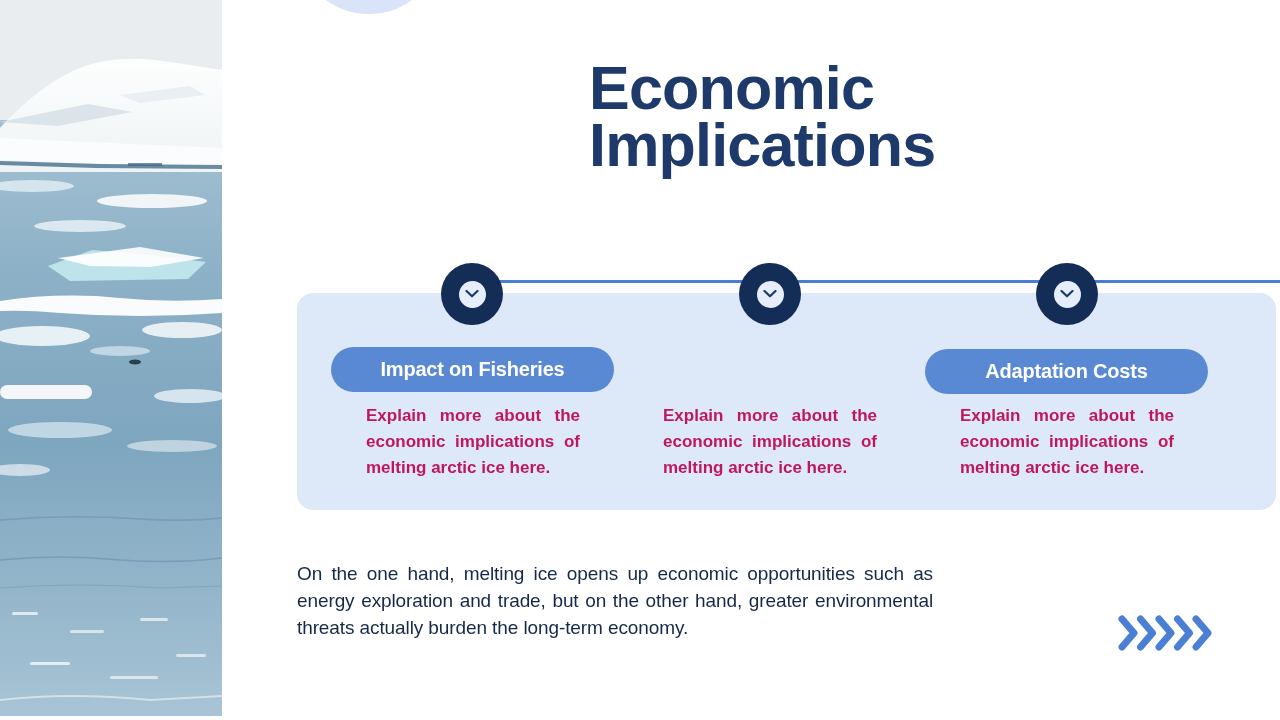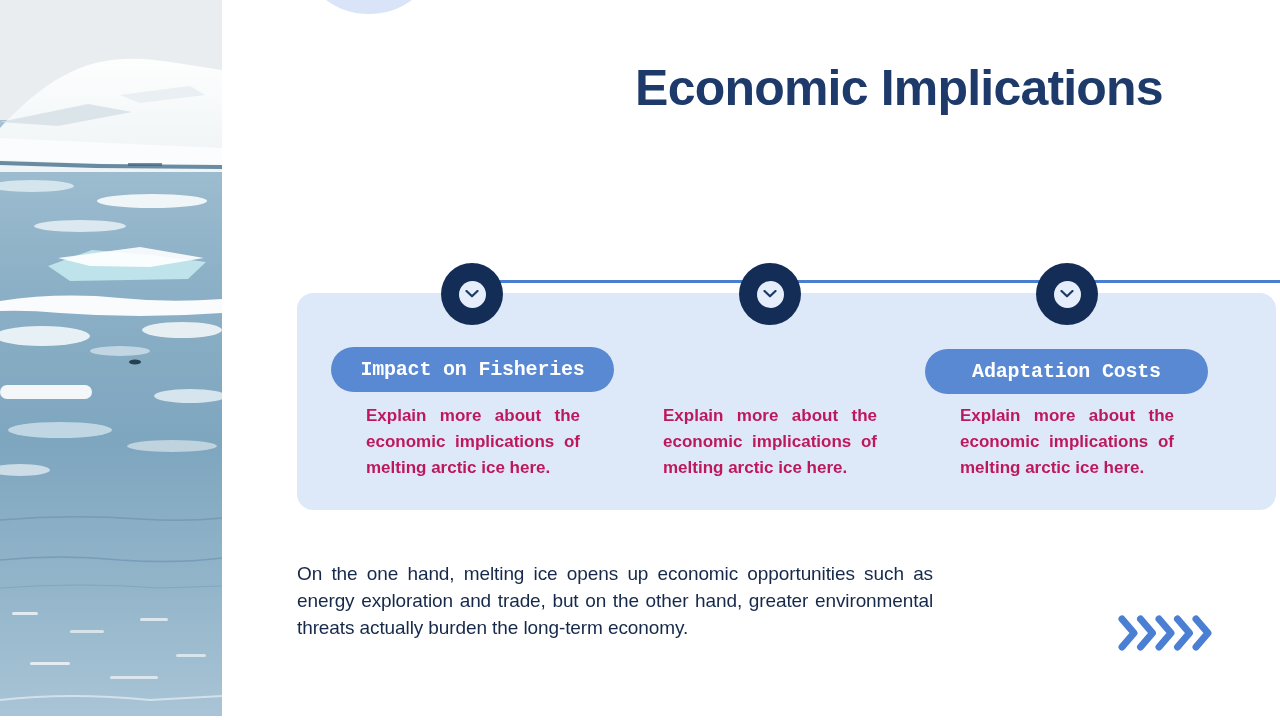--- a/index.html
+++ b/index.html
@@ -30,23 +30,23 @@
     border-radius: 50%;
     background: transparent;
   }
 
   
   .title {
     position: absolute;
     top: 60px;
     right: 71px;
     width: 620px;
-    text-align: center;
+    text-align: left;
     color: #1d3a6b;
-    font-size: 50px;
+    font-size: 61px;
     font-weight: 800;
     letter-spacing: -0.8px;
     line-height: 57px;
   }
 
   
   .timeline-line {
     position: absolute;
     left: 472px; top: 280px;
     width: 808px; height: 3px;
@@ -88,21 +88,21 @@
 
   
   .pill {
     position: absolute;
     top: 347px;
     width: 283px; height: 45px;
     border-radius: 23px;
     background: #5a89d3;
     border: none;
     color: #ffffff;
-    font-family: Liberation Mono, monospace;
+    font-family: Liberation Sans, sans-serif;
     font-size: 20px;
     font-weight: bold;
     letter-spacing: -0.2px;
     display: flex;
     align-items: center;
     justify-content: center;
     cursor: pointer;
   }
   .pill-1 { left: 331px; }
   .pill-2 { left: 628px; }

